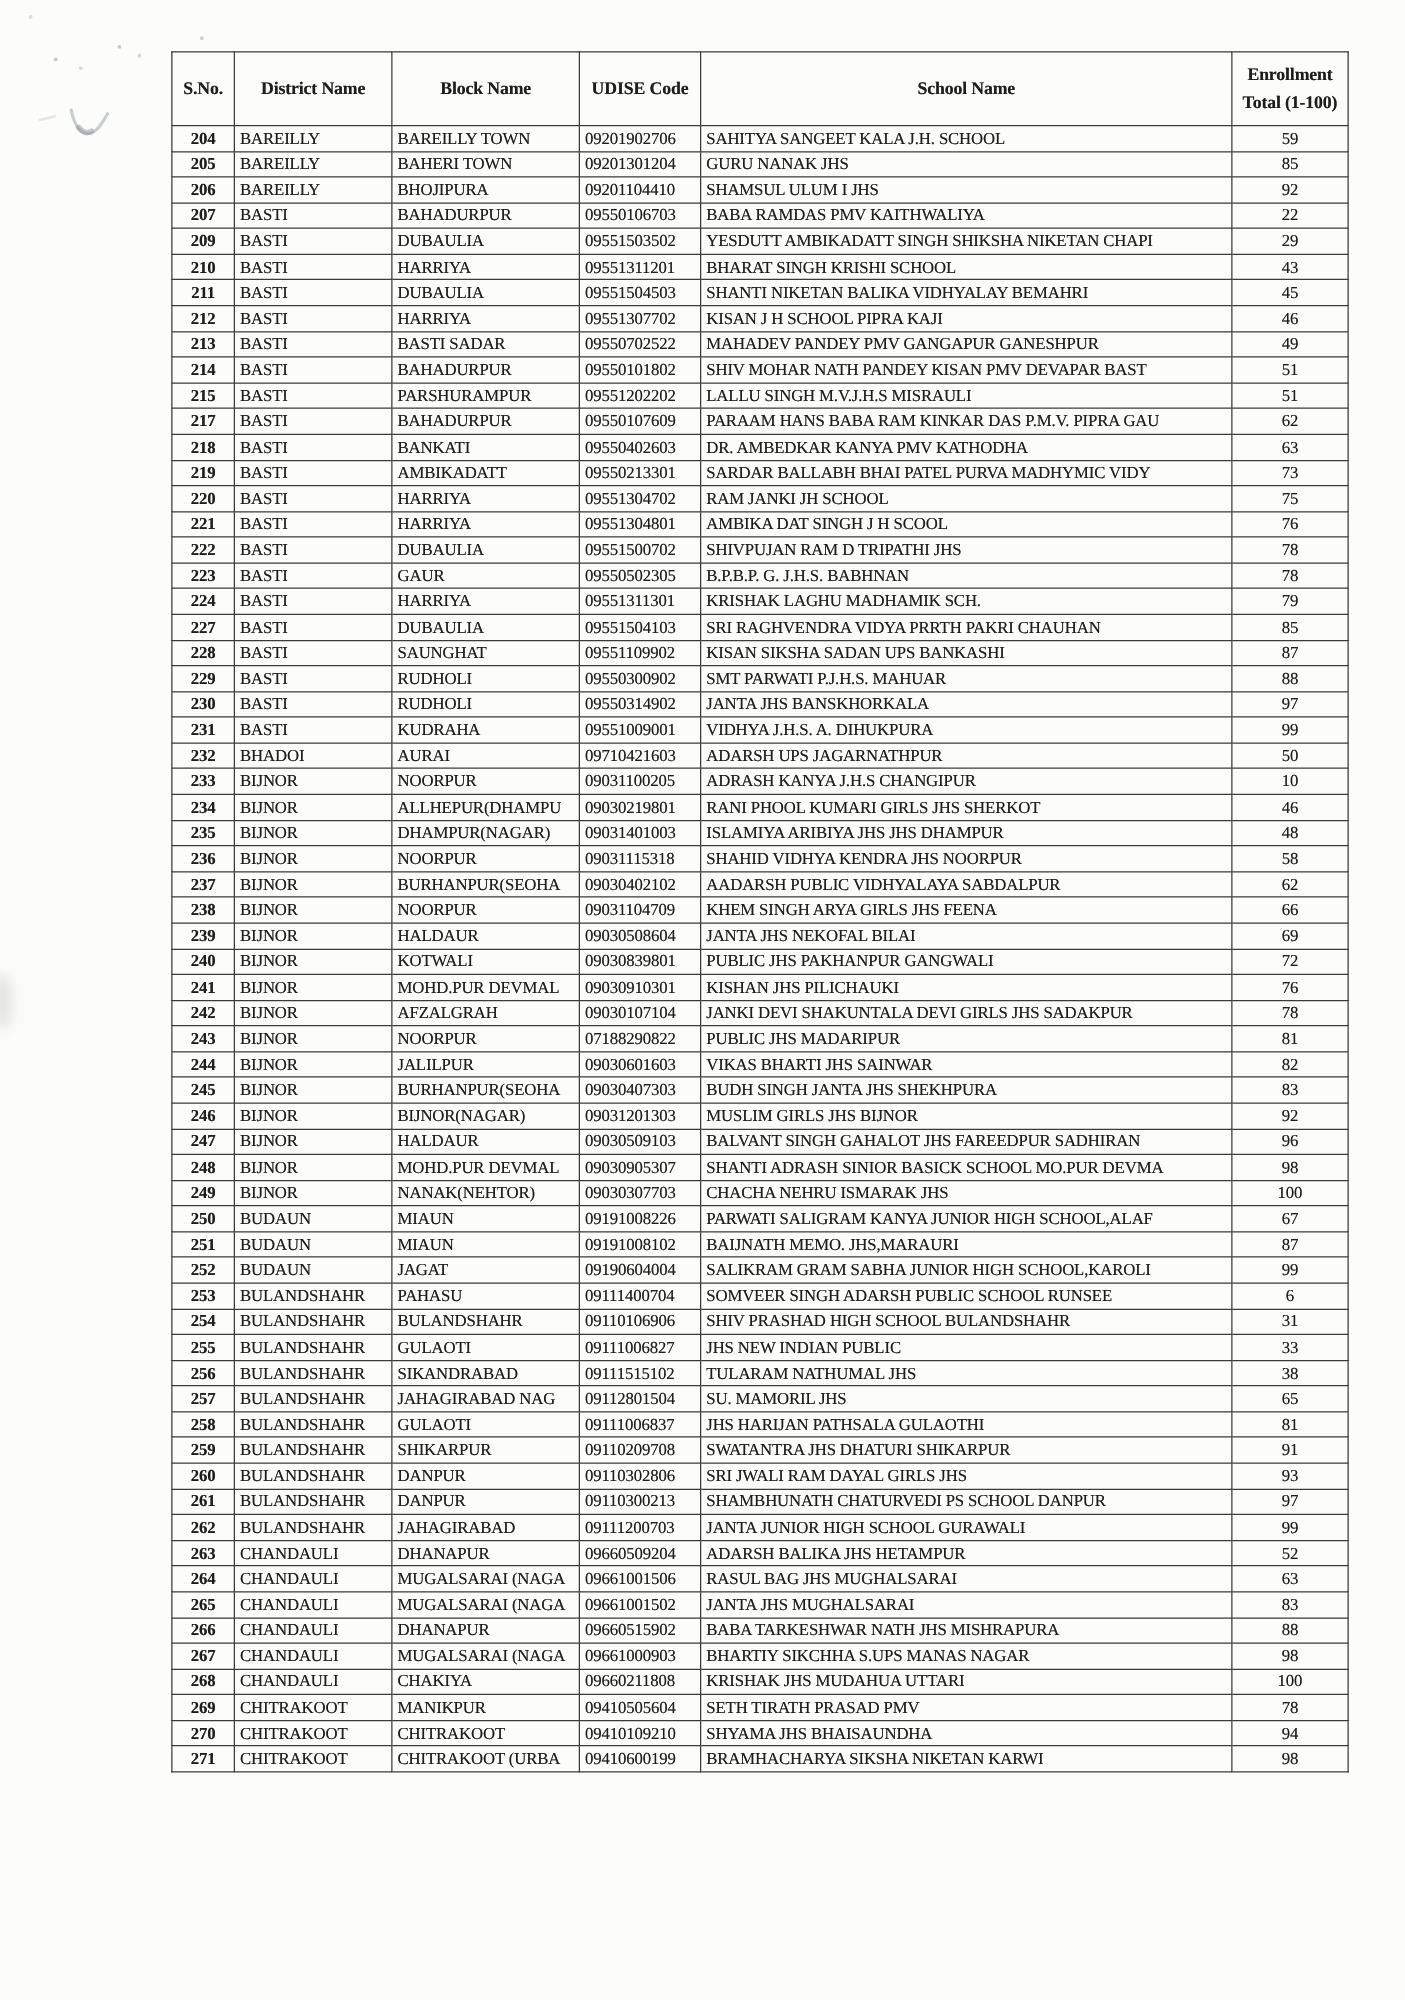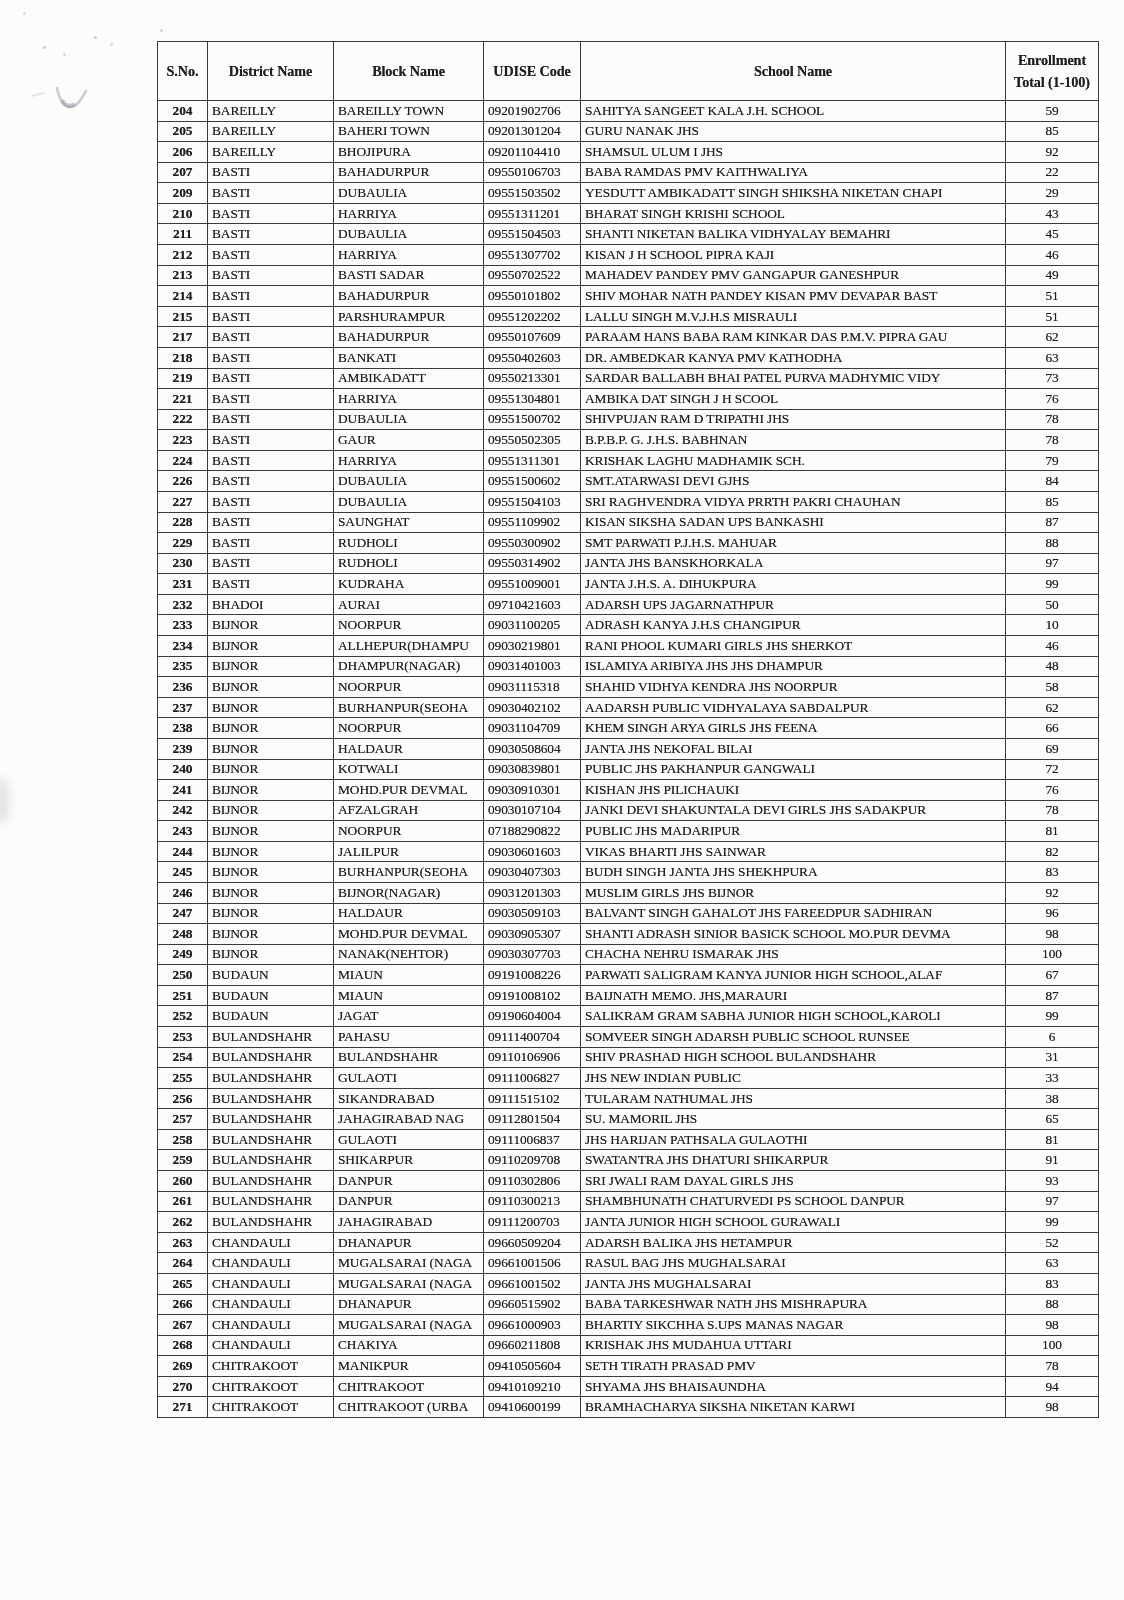--- a/index.html
+++ b/index.html
@@ -18,21 +18,20 @@
   .edge-smudge{
     position:absolute;left:-6px;top:778px;width:16px;height:46px;
     background:#cfcfcf;border-radius:50%;filter:blur(5px);opacity:.55;
   }
   
   table.sheet{
     position:absolute;left:137px;top:41px;width:941px;
     border-collapse:collapse;table-layout:fixed;
     font-size:13.4px;
     letter-spacing:-0.1px;
-    margin-left:20px;
   }
   table.sheet td, table.sheet th{
     border:1px solid #3a3a3a;
     padding:0 4px;
     white-space:nowrap;
     overflow:hidden;
     vertical-align:middle;
     line-height:1.05;
     text-shadow:0 0 .5px rgba(35,35,35,.65);
   }
@@ -194,20 +193,28 @@
     </tr>
         <tr>
       <td class="c-sno">219</td>
       <td class="c-district">BASTI</td>
       <td class="c-block">AMBIKADATT</td>
       <td class="c-udise">09550213301</td>
       <td class="c-school">SARDAR BALLABH BHAI PATEL PURVA MADHYMIC VIDY</td>
       <td class="c-enroll">73</td>
     </tr>
         <tr>
+      <td class="c-sno">220</td>
+      <td class="c-district">BASTI</td>
+      <td class="c-block">HARRIYA</td>
+      <td class="c-udise">09551304702</td>
+      <td class="c-school">RAM JANKI JH SCHOOL</td>
+      <td class="c-enroll">75</td>
+    </tr>
+        <tr>
       <td class="c-sno">221</td>
       <td class="c-district">BASTI</td>
       <td class="c-block">HARRIYA</td>
       <td class="c-udise">09551304801</td>
       <td class="c-school">AMBIKA DAT SINGH J H SCOOL</td>
       <td class="c-enroll">76</td>
     </tr>
         <tr>
       <td class="c-sno">222</td>
       <td class="c-district">BASTI</td>
@@ -226,28 +233,20 @@
     </tr>
         <tr>
       <td class="c-sno">224</td>
       <td class="c-district">BASTI</td>
       <td class="c-block">HARRIYA</td>
       <td class="c-udise">09551311301</td>
       <td class="c-school">KRISHAK LAGHU MADHAMIK SCH.</td>
       <td class="c-enroll">79</td>
     </tr>
         <tr>
-      <td class="c-sno">226</td>
-      <td class="c-district">BASTI</td>
-      <td class="c-block">DUBAULIA</td>
-      <td class="c-udise">09551500602</td>
-      <td class="c-school">SMT.ATARWASI DEVI GJHS</td>
-      <td class="c-enroll">84</td>
-    </tr>
-        <tr>
       <td class="c-sno">227</td>
       <td class="c-district">BASTI</td>
       <td class="c-block">DUBAULIA</td>
       <td class="c-udise">09551504103</td>
       <td class="c-school">SRI RAGHVENDRA VIDYA PRRTH PAKRI CHAUHAN</td>
       <td class="c-enroll">85</td>
     </tr>
         <tr>
       <td class="c-sno">228</td>
       <td class="c-district">BASTI</td>
@@ -270,21 +269,21 @@
       <td class="c-block">RUDHOLI</td>
       <td class="c-udise">09550314902</td>
       <td class="c-school">JANTA JHS BANSKHORKALA</td>
       <td class="c-enroll">97</td>
     </tr>
         <tr>
       <td class="c-sno">231</td>
       <td class="c-district">BASTI</td>
       <td class="c-block">KUDRAHA</td>
       <td class="c-udise">09551009001</td>
-      <td class="c-school">JANTA J.H.S. A. DIHUKPURA</td>
+      <td class="c-school">VIDHYA J.H.S. A. DIHUKPURA</td>
       <td class="c-enroll">99</td>
     </tr>
         <tr>
       <td class="c-sno">232</td>
       <td class="c-district">BHADOI</td>
       <td class="c-block">AURAI</td>
       <td class="c-udise">09710421603</td>
       <td class="c-school">ADARSH UPS JAGARNATHPUR</td>
       <td class="c-enroll">50</td>
     </tr>

